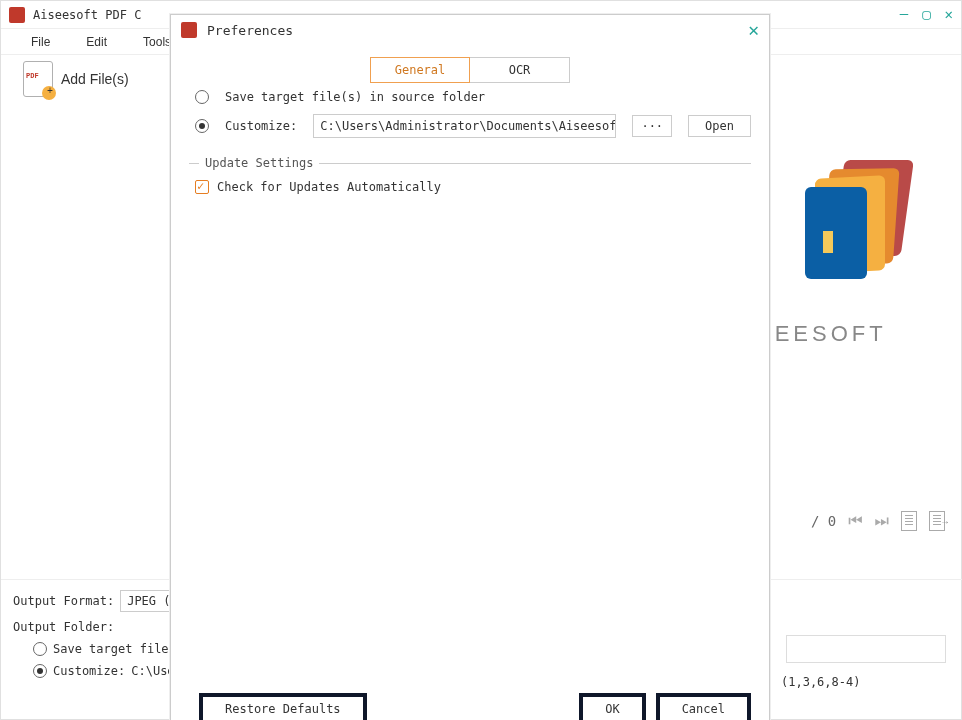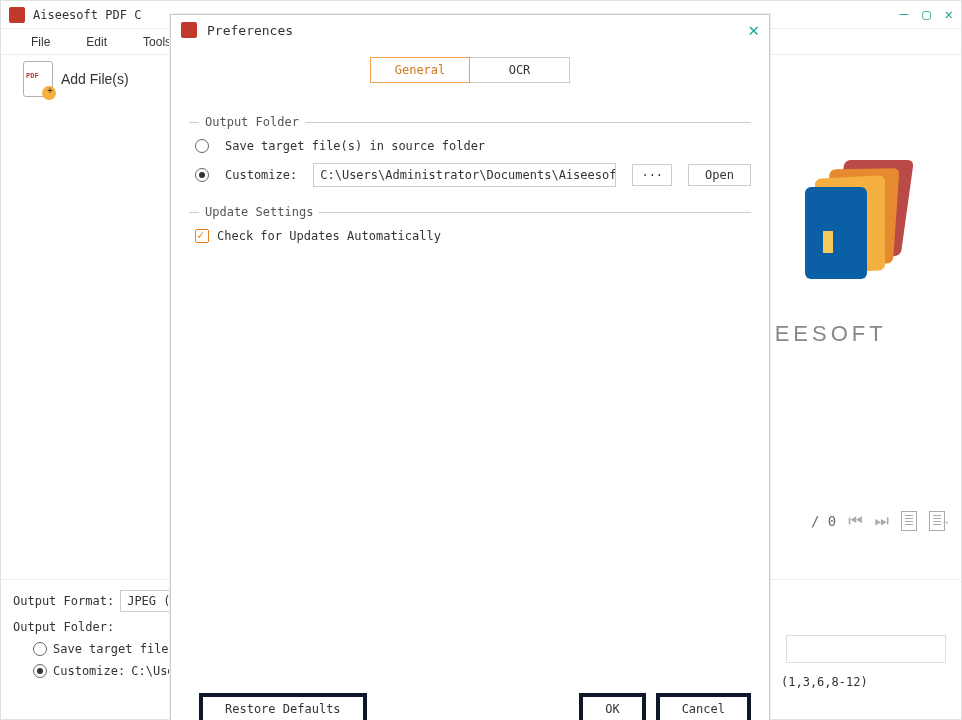--- a/index.html
+++ b/index.html
@@ -209,21 +209,21 @@
   cursor: pointer;
 }
 
 .modal-body {
   padding: 12px 18px;
 }
 
 .tab-row {
   display: flex;
   justify-content: center;
-  margin-bottom: 32px;
+  margin-bottom: 7px;
 }
 .tab {
   width: 100px;
   height: 26px;
   display: flex;
   align-items: center;
   justify-content: center;
   border: 1px solid #ccc;
   cursor: pointer;
   font-family: monospace;
@@ -444,43 +444,40 @@
       <span>Save target file(</span>
     </div>
     <div class="bottom-row" style="padding-left:20px;">
       <span class="radio checked"></span>
       <span>Customize:</span>
       <span>C:\Use</span>
     </div>
   </div>
 
   <div class="page-box-border"></div>
-  <div class="page-range">(1,3,6,8-12)</div>
+  <div class="page-range">(1,3,6,8-4)</div>
 
 </div>
 
 <div class="modal-overlay">
 
   <div class="modal-titlebar">
     <span class="app-icon"></span>
     <span class="title">Preferences</span>
     <span class="close">✕</span>
   </div>
 
   <div class="modal-body">
 
     <div class="tab-row">
       <div class="tab active">General</div>
       <div class="tab">OCR</div>
     </div>
 
     <div class="fieldset">
-      <div class="fieldset-legend">
-        <span>Output Folder</span>
-      </div>
       <div class="fieldset-content">
         <div class="radio-row">
           <span class="radio"></span>
           <span>Save target file(s) in source folder</span>
         </div>
         <div class="radio-row">
           <span class="radio checked"></span>
           <span>Customize:</span>
           <span class="path-input">C:\Users\Administrator\Documents\Aiseesoft Studio\Aiseesoft PD</span>
           <span class="btn-small">···</span>

